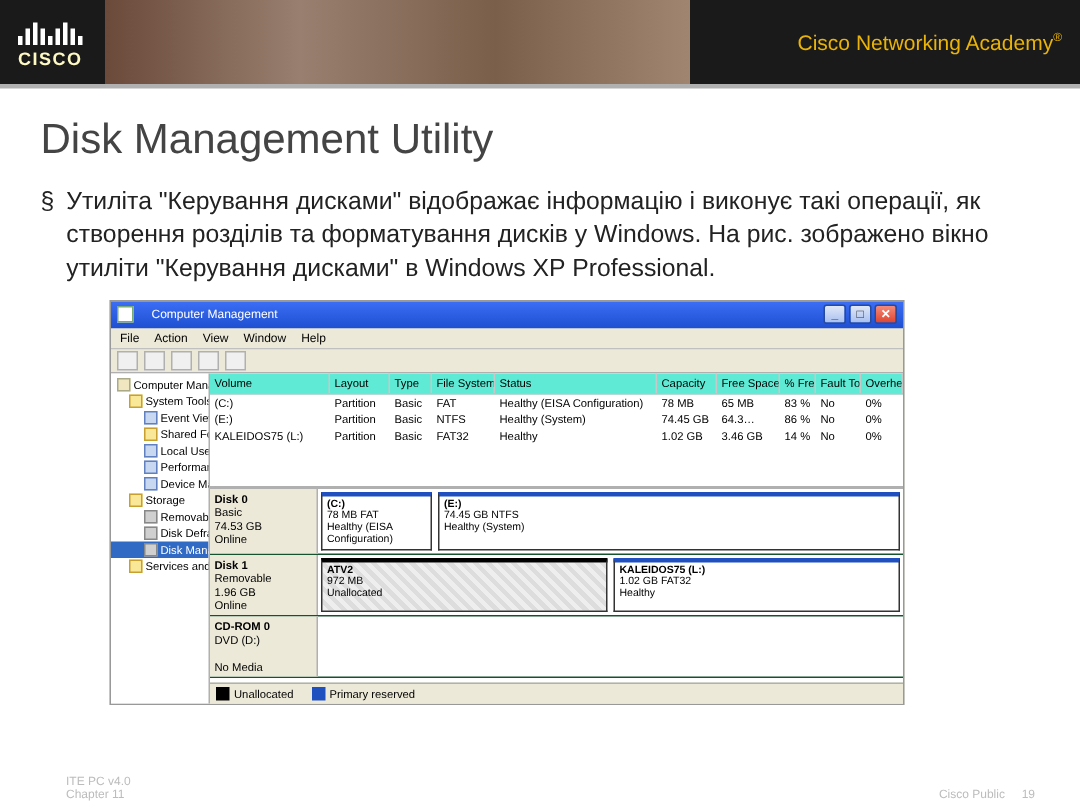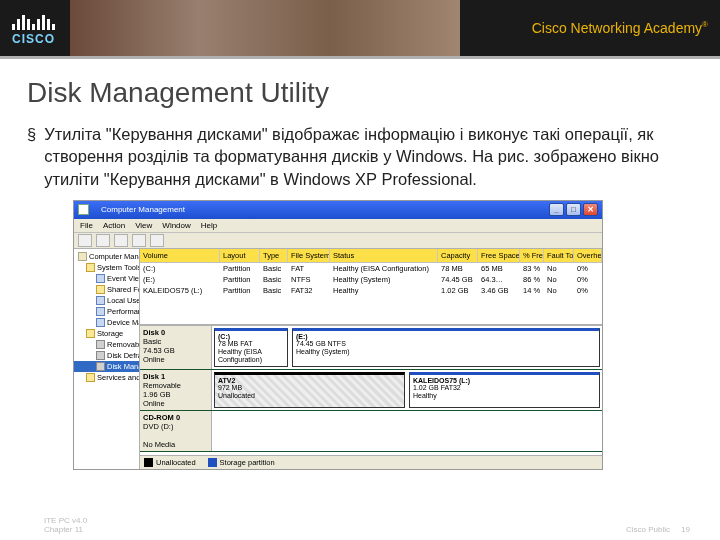--- a/index.html
+++ b/index.html
@@ -1,19 +1,19 @@
 <!DOCTYPE html>
 <html><head>
 <meta charset="utf-8">
 <style>
   * { margin:0; padding:0; box-sizing:border-box; }
   body { width:720px; height:540px; font-family:Arial,Helvetica,sans-serif; background:#fff; position:relative; overflow:hidden; }
   .banner { height:56px; background:#1a1a1a; display:flex; align-items:center; justify-content:space-between; padding:0 12px; position:relative; }
   .banner::before { content:""; position:absolute; left:70px; right:260px; top:0; bottom:0; background:linear-gradient(90deg,#6b4a3a,#987f6f,#7a5f4a,#a08570); }
-  .cisco-logo { position:relative; z-index:2; color:#7dd3fc; }
+  .cisco-logo { position:relative; z-index:2; color:#fef9c3; }
   .cisco-bars { display:flex; align-items:flex-end; gap:2px; height:20px; margin-bottom:2px; }
   .cisco-bars span { width:3px; background:#fff; display:block; }
   .cisco-text { font-size:12px; font-weight:bold; letter-spacing:1px; }
   .academy { position:relative; z-index:2; color:#eab308; font-size:14px; }
   .academy sup { font-size:8px; }
   .banner-line { height:3px; background:#b0b0b0; }
   .content { padding:18px 44px 0 27px; }
   .title { font-size:28px; color:#444; font-weight:normal; margin-bottom:14px; }
   .bullet { display:flex; gap:8px; font-size:16.5px; color:#222; line-height:1.35; }
   .bullet-mark { flex:0 0 auto; }
@@ -31,21 +31,21 @@
   .tree { width:130px; background:#fff; border-right:1px solid #b0b0b0; font-size:7.5px; overflow:hidden; padding:2px 0; }
   .tree-item { padding:1px 2px 1px 4px; display:flex; align-items:center; gap:2px; white-space:nowrap; }
   .tree-item.sel { background:#316ac5; color:#fff; }
   .ti { width:9px; height:9px; flex:0 0 auto; }
   .ti.comp { background:#f0e6c0; border:1px solid #aa8; }
   .ti.fold { background:#f8e898; border:1px solid #c8a030; }
   .ti.dev  { background:#c8d8f0; border:1px solid #6080c0; }
   .ti.disk { background:#d0d0d0; border:1px solid #888; }
   .right-pane { flex:1; display:flex; flex-direction:column; background:#fff; }
   .vol-list { border-bottom:2px solid #b0b0b0; }
-  .vol-head { display:flex; background:#fde047; border-bottom:1px solid #c0c0c0; font-size:7.5px;align-items:center; }
+  .vol-head { display:flex; background:#5eead4; border-bottom:1px solid #c0c0c0; font-size:7.5px;align-items:center; }
   .vh { padding:2px 3px; border-right:1px solid #c8c8c8; white-space:nowrap; overflow:hidden; }
   .vol-row { display:flex; font-size:7.5px; }
   .vr { padding:1px 3px; border-right:1px solid transparent; white-space:nowrap; overflow:hidden; }
   .c-vol{width:80px}.c-lay{width:40px}.c-typ{width:28px}.c-fs{width:42px}.c-stat{width:108px}.c-cap{width:40px}.c-free{width:42px}.c-pct{width:24px}.c-ft{width:30px}.c-ov{width:28px}
   .vol-blank { height:28px; }
   .disk-area { flex:1; background:#fff; font-size:7.5px; overflow:hidden; }
   .disk-row { display:flex; border-bottom:1px solid #14532d; }
   .disk-label { width:72px; padding:2px 3px; border-right:1px solid #b0b0b0; background:#ece9d8; }
   .disk-label .dname { font-weight:bold; }
   .disk-parts { flex:1; display:flex; }
@@ -247,21 +247,21 @@
             <div class="disk-parts"></div>
           </div>
         </div>
         <div class="legend-bar">
           <div class="leg">
               <div class="leg-sw" style="background:#000"></div>
               <span>Unallocated</span>
             </div>
           <div class="leg">
               <div class="leg-sw" style="background:#2050c0"></div>
-              <span>Storage partition</span>
+              <span>Primary reserved</span>
             </div>
         </div>
       </div>
     </div>
   </div>
 </div>
 
 <div class="footer">
   <div>
     <div>ITE PC v4.0</div>

